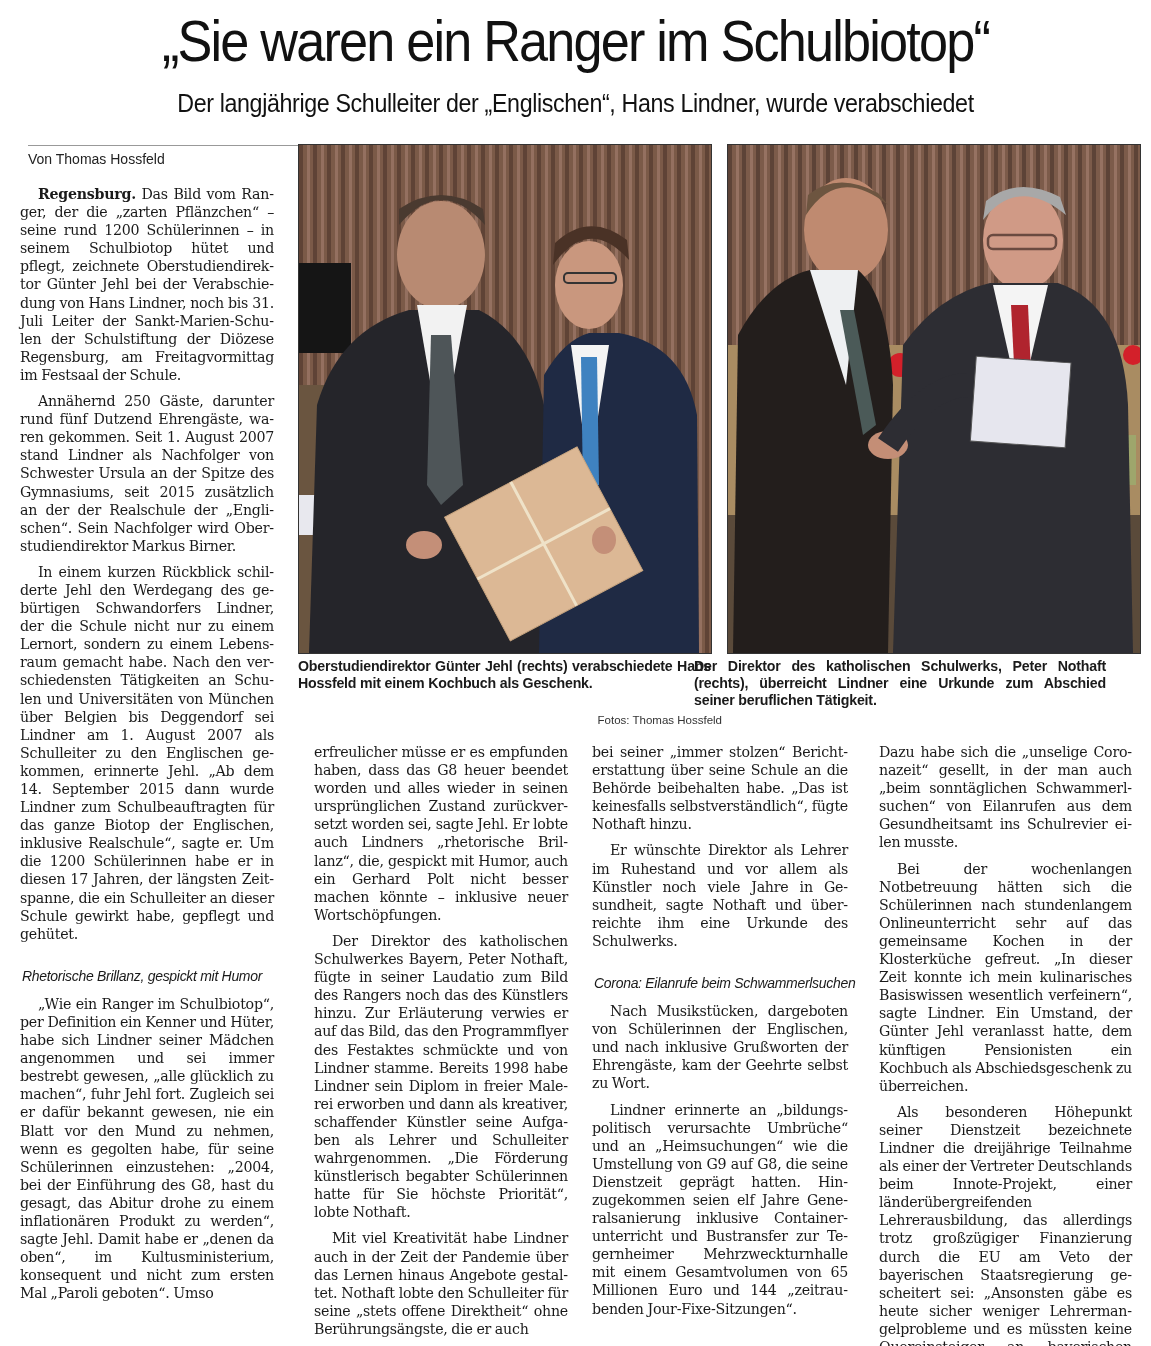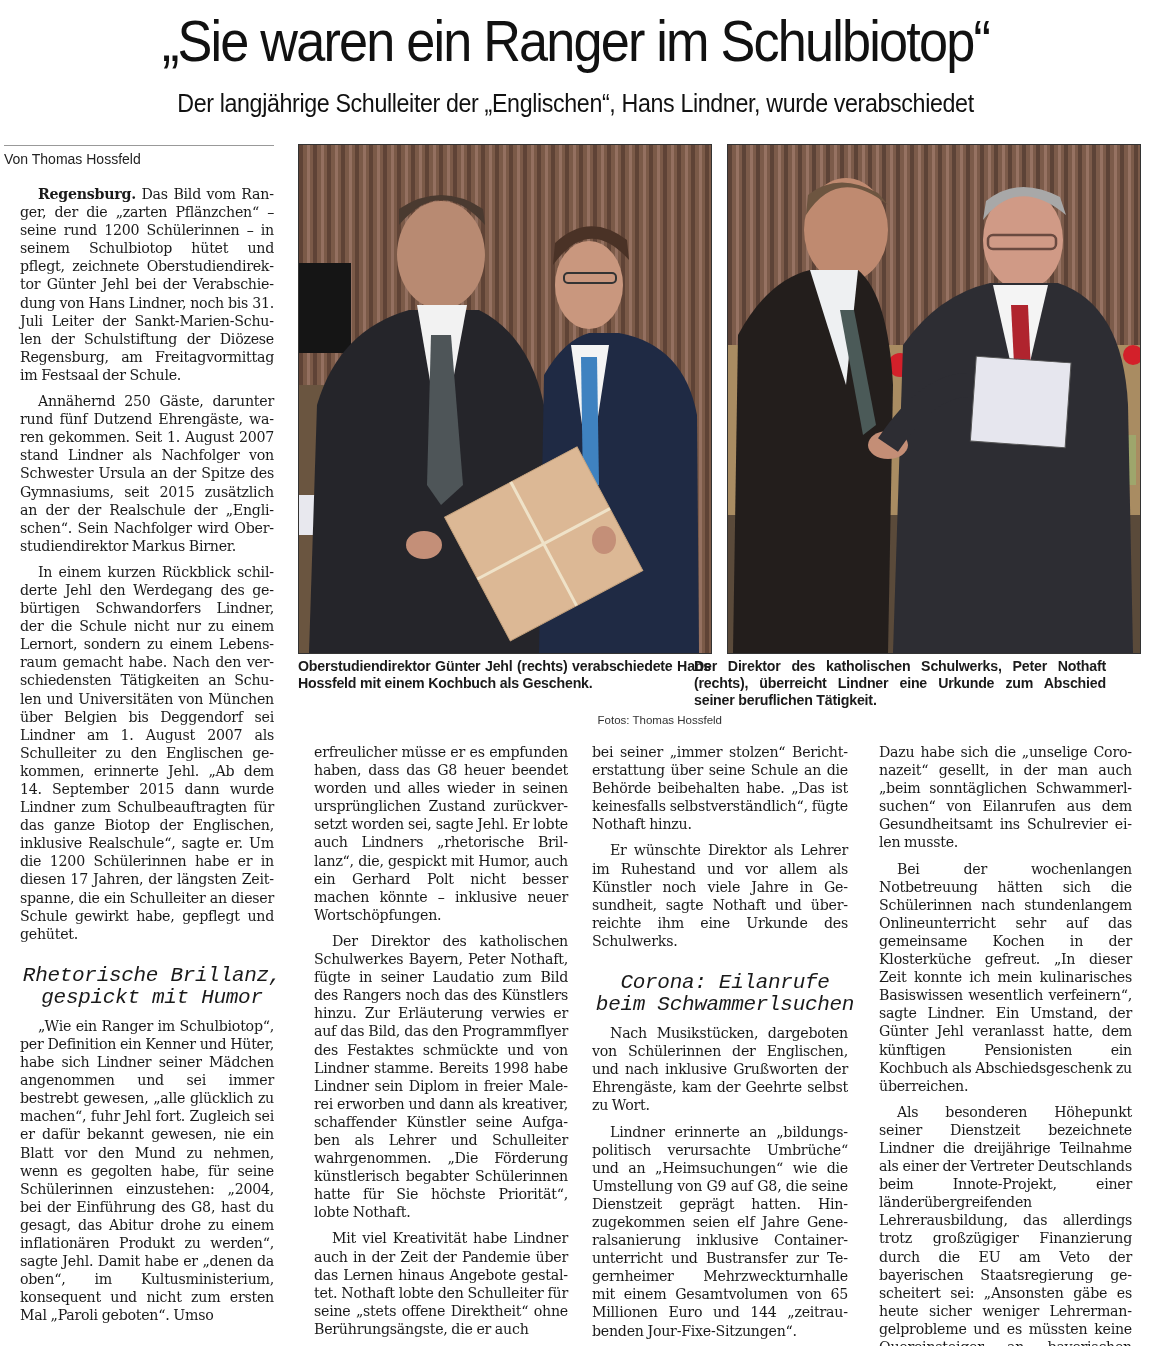--- a/index.html
+++ b/index.html
@@ -14,38 +14,38 @@
     letter-spacing: -2px; transform: scaleX(0.9); transform-origin: center top;
     margin: 0; font-weight: normal; color: #111;
   }
   .subhead {
     position: absolute; left: 0; top: 88px; width: 1151px; text-align: center;
     font-family: "Liberation Sans", sans-serif; font-size: 25px; line-height: 30px;
     letter-spacing: -0.4px; transform: scaleX(0.93); transform-origin: center top;
     margin: 0; font-weight: normal; color: #111;
   }
   .byline {
-    position: absolute; left: 4px; top: 145px; width: 270px;
+    position: absolute; left: 28px; top: 145px; width: 270px;
     border-top: 1px solid #999; padding-top: 4px;
     font-family: "Liberation Sans", sans-serif; font-size: 14px; line-height: 18px; color: #222;
   }
   .col {
     position: absolute; font-size: 14.2px; line-height: 18.1px; text-align: justify;
     hyphens: manual; letter-spacing: -0.25px; word-spacing: -0.5px;
   }
   .col p { margin: 8px; text-indent: 18px; }
   .col p.noindent { text-indent: 0; }
   .col strong { font-weight: bold; }
   .col1 { left: 12px; top: 177px; width: 270px; }
   .col2 { left: 306px; top: 735px; width: 270px; }
   .col3 { left: 584px; top: 735px; width: 272px; }
   .col4 { left: 871px; top: 735px; width: 269px; }
   .subheading {
-    font-family: Liberation Mono, monospace; font-style: italic; font-size: 21px;
-    line-height: 22px; margin: 22px 0 8px 10px; text-align: center; letter-spacing: -0.3px;
+    font-family: Liberation Sans, sans-serif; font-style: italic; font-size: 14px;
+    line-height: 22px; margin: 22px 0 8px 10px; text-align: left; letter-spacing: -0.3px;
     word-spacing: 0;
   }
   .photo {
     position: absolute; top: 144px; width: 412px; height: 508px; overflow: hidden;
     border: 1px solid #333;
   }
   .photo1 { left: 298px; }
   .photo2 { left: 727px; }
   .caption {
     position: absolute; top: 658px; font-family: "Liberation Sans", sans-serif;

